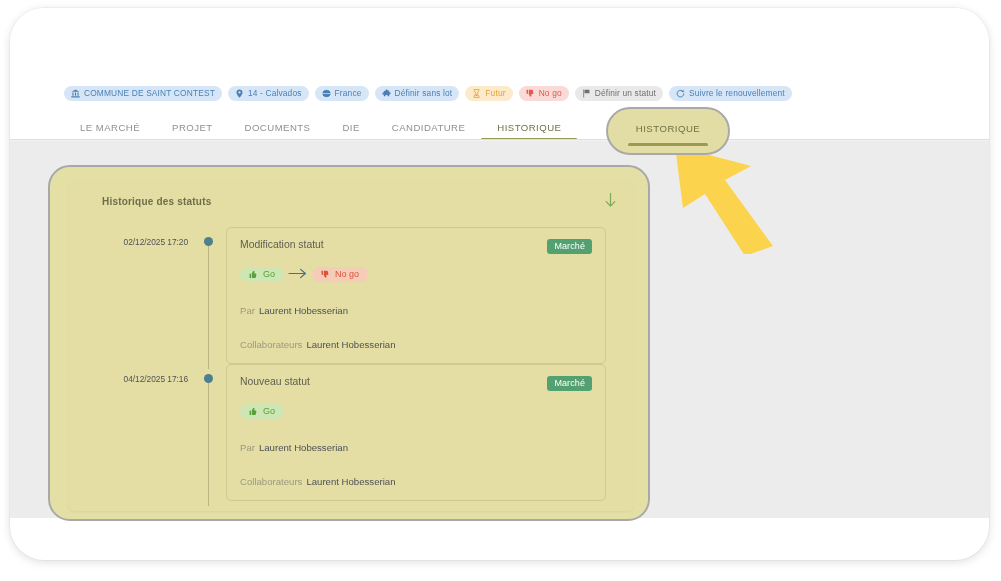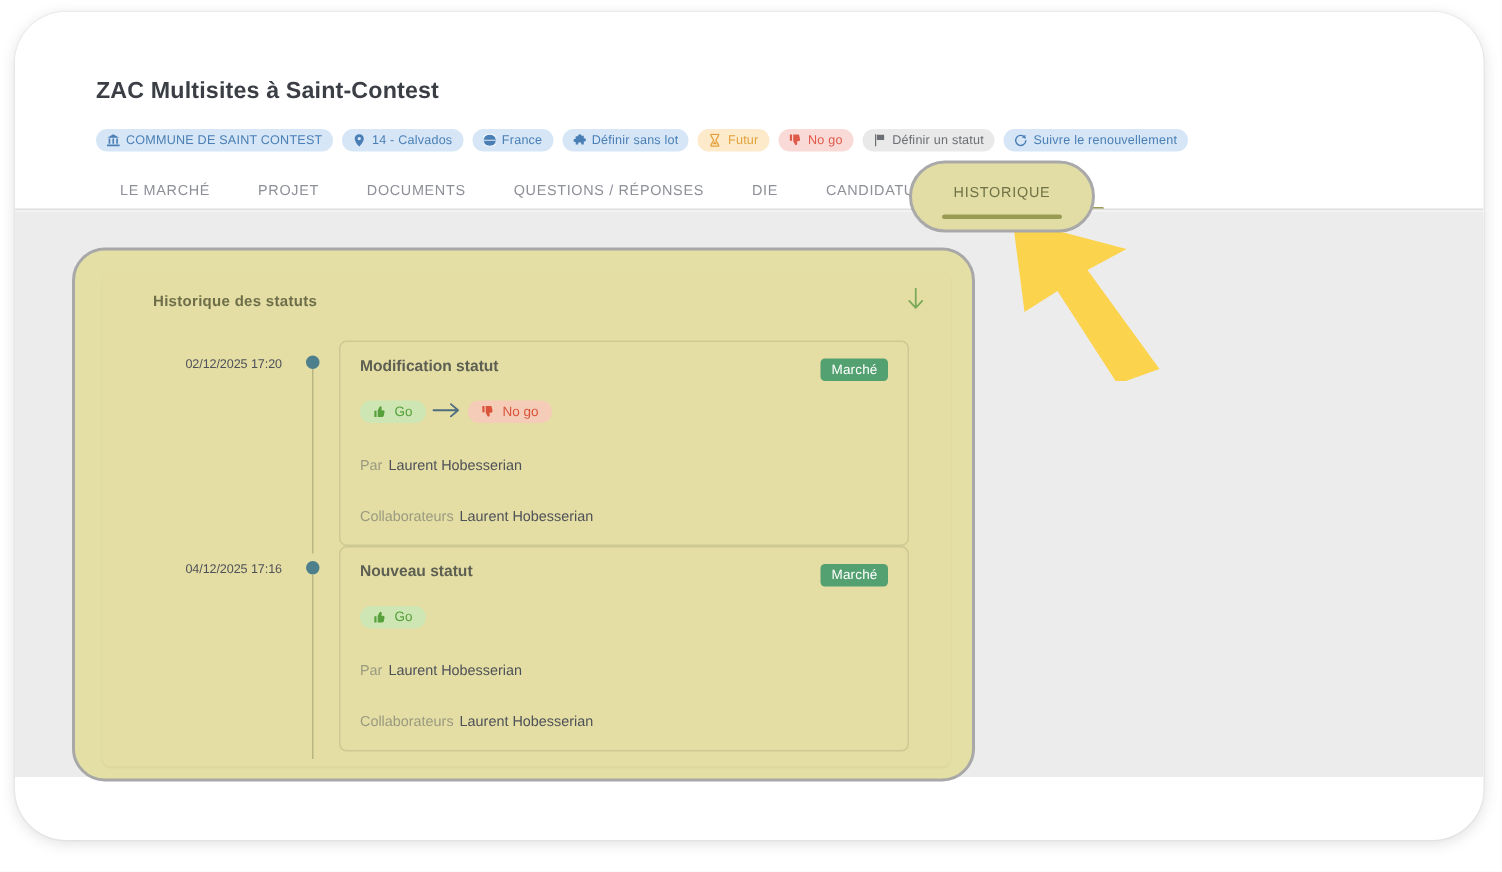--- a/index.html
+++ b/index.html
@@ -187,21 +187,20 @@
     padding: 11px 13px 13px 13px;
     position: relative;
   }
   .tl-card-head {
     display: flex;
     align-items: flex-start;
   }
   .tl-card-title {
     font-size: 10.4px;
     color: #5d5f52;
-    font-weight: bold;
   }
   .badge-marche {
     margin-left: auto;
     background: #53a070;
     color: #ffffff;
     font-size: 9px;
     padding: 3px 7px;
     border-radius: 3px;
     line-height: 1;
     letter-spacing: .1px;
@@ -265,21 +264,20 @@
     border-radius: 2px;
   }
 </style>
 </head>
 <body>
 
 <div id="frame">
 
   <div id="page-head">
 
-    <div id="page-title">ZAC Multisites à Saint-Contest</div>
 
     <div id="badge-row">
         <div class="badge blue">
           <span class="bi">
             <svg width="9" height="9" viewBox="0 0 16 16">
               <path d="M8 1 L15 5 H1 Z M2.5 6 h2 v6 h-2 z M7 6 h2 v6 h-2 z M11.5 6 h2 v6 h-2 z M0.5 13 h15 v2 h-15 z" fill="currentColor"></path>
             </svg>
           </span>
           <span>COMMUNE DE SAINT CONTEST</span>
         </div>
@@ -341,21 +339,20 @@
             </svg>
           </span>
           <span>Suivre le renouvellement</span>
         </div>
       </div>
 
     <div id="tab-row">
         <div class="tab"><span>LE MARCHÉ</span></div>
         <div class="tab"><span>PROJET</span></div>
         <div class="tab"><span>DOCUMENTS</span></div>
-        <div class="tab"><span>QUESTIONS / RÉPONSES</span></div>
         <div class="tab"><span>DIE</span></div>
         <div class="tab"><span>CANDIDATURE</span></div>
         <div class="tab active"><span>HISTORIQUE</span><div id="tab-underline"></div></div>
       </div>
     <div id="tabs-divider"></div>
   </div>
 
   <div id="content">
 
     <div id="highlight-box">

